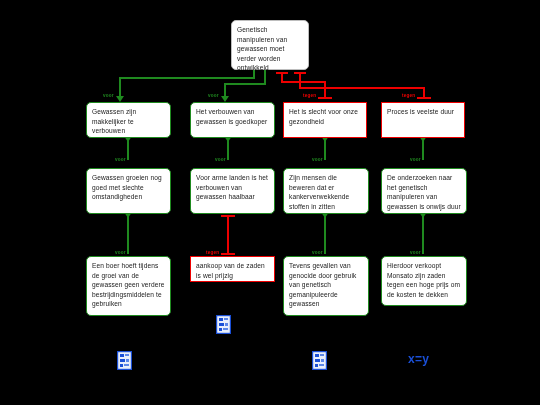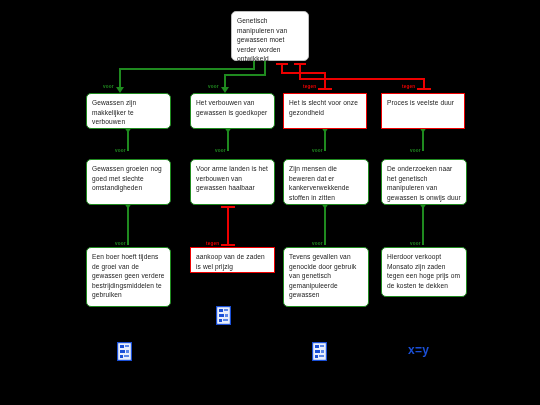--- a/index.html
+++ b/index.html
@@ -3,21 +3,21 @@
 <meta charset="utf-8">
 <style>
   html,body{margin:0;padding:0;}
   body{
     width:540px;height:405px;
     background:#000000;
     font-family:"Liberation Sans", sans-serif;
     overflow:hidden;
     position:relative;
   }
-  #stage{position:absolute;left:0;top:7px;width:540px;height:340px;}
+  #stage{position:absolute;left:0;top:16px;width:540px;height:340px;}
 
   
   .node{
     position:absolute;
     background:#ffffff;
     box-sizing:border-box;
     color:#1a1a1a;
     font-size:6.6px;
     line-height:9.6px;
     padding:4px 5px 3px 5px;

